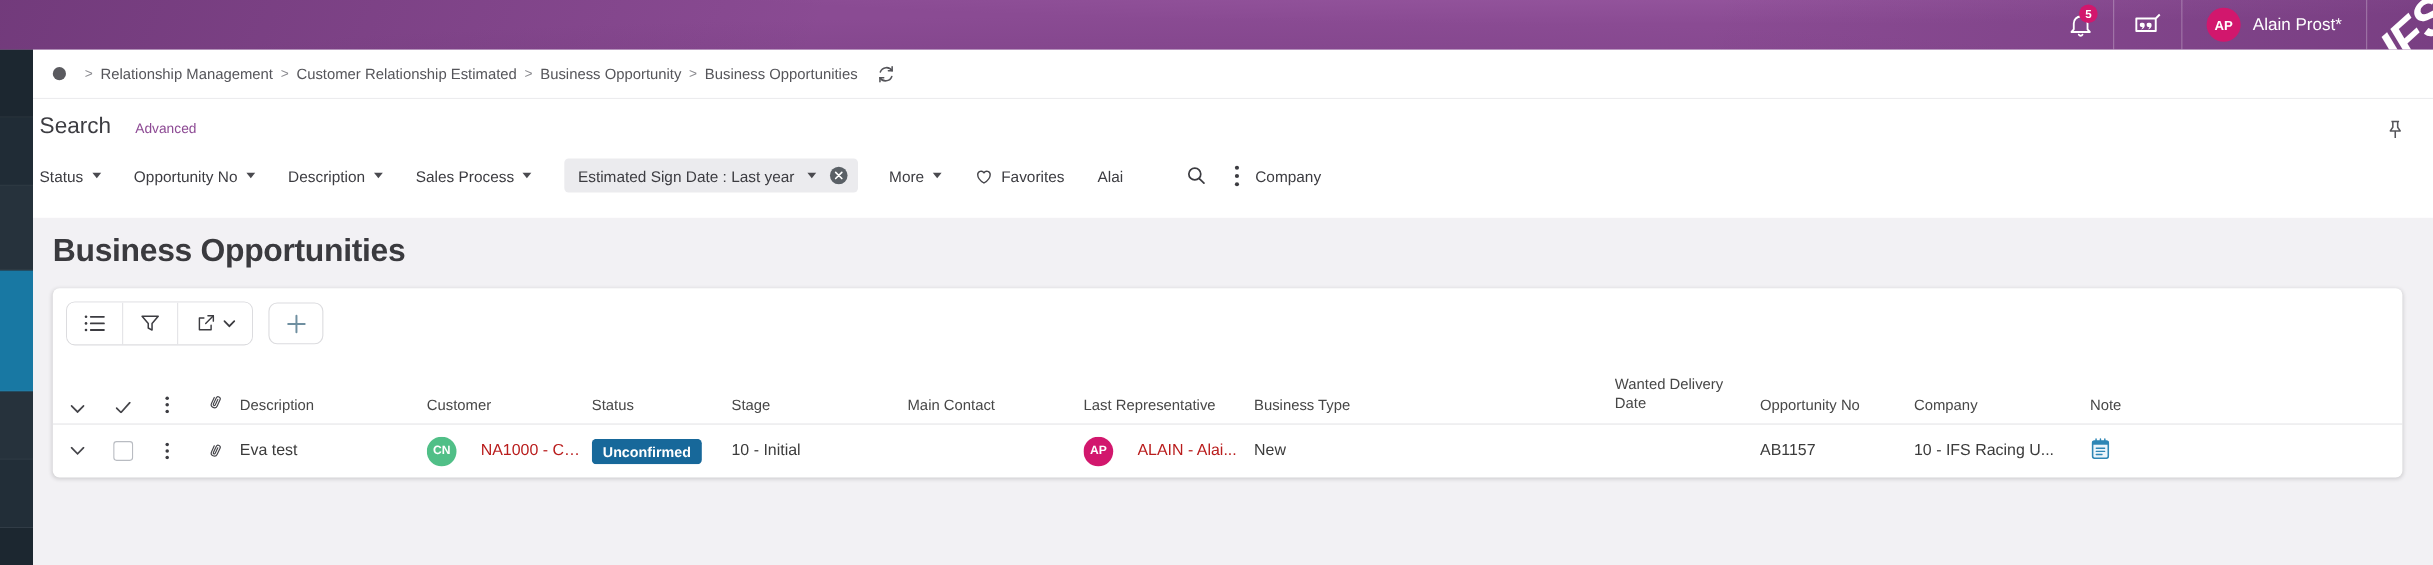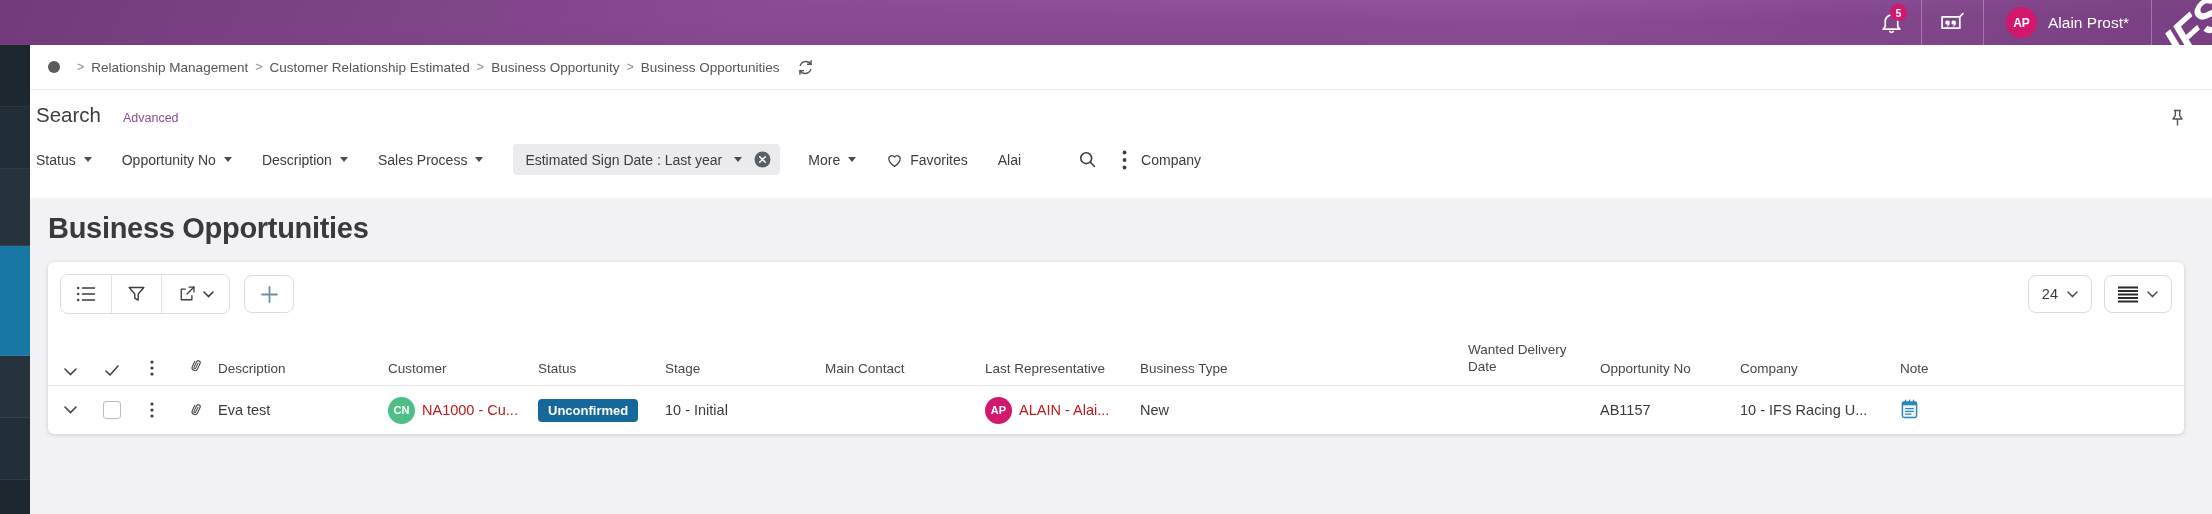--- a/index.html
+++ b/index.html
@@ -84,21 +84,21 @@
     font-size:14.5px; color:#3b3b3b; cursor:pointer; }
 
   .grid { display:grid;
     grid-template-columns:44px 40px 40px 46px 170px 150px 127px 160px 160px 155px 328px 132px 140px 160px 158px 1fr; }
   .header-row { margin-top:16px; align-items:end; padding-bottom:9px; border-bottom:1px solid #e4e4e7;
     min-height:56px; font-size:13.5px; color:#474747; }
   .cell { overflow:hidden; white-space:nowrap; padding-right:10px; }
   .cell.wrap { white-space:normal; line-height:1.3; }
   .cell.center { display:flex; justify-content:center; padding-right:0; }
   .data-row { height:48px; align-items:center; font-size:14.5px; color:#3b3b3b; }
-  .flexcell { display:flex; align-items:center; gap:7px; overflow:hidden; }
+  .flexcell { display:flex; align-items:center; gap:22px; overflow:hidden; }
   .avatar-sm { width:27px; height:27px; min-width:27px; border-radius:50%; color:#fff;
     font-size:11px; font-weight:700; display:flex; align-items:center; justify-content:center; }
   .av-green { background:#50bf87; }
   .av-pink { background:#d2176d; }
   .link { color:#b91c1c; cursor:pointer; overflow:hidden; text-overflow:ellipsis; white-space:nowrap; }
   .status-badge { display:inline-block; background:#17689a; color:#fff; font-size:13px;
     font-weight:700; border-radius:4px; padding:4px 10px;text-align:right; }
   .checkbox { width:18px; height:18px; border:1.5px solid #b9bcc2; border-radius:3px;
     background:#fff; cursor:pointer; }
   svg { display:block; }
@@ -272,42 +272,20 @@
                   <path d="M1 1l4.5 4.5L10 1"></path>
                 </svg>
             </span>
           </button>
         </div>
         <button class="tbtn solo">
           <svg width="19" height="19" viewBox="0 0 19 19" stroke="#6f8fa0" stroke-width="1.8" stroke-linecap="round">
             <path d="M9.5 2v15M2 9.5h15"></path>
             </svg>
         </button>
-        <div class="toolbar-right">
-          <button class="rbtn">
-            <span>24</span>
-            <span>
-              <svg width="11" height="7" viewBox="0 0 11 7" fill="none" stroke="#55555a" stroke-width="1.6" stroke-linecap="round">
-                  <path d="M1 1l4.5 4.5L10 1"></path>
-                </svg>
-            </span>
-          </button>
-          <button class="rbtn">
-            <span>
-              <svg width="20" height="17" viewBox="0 0 20 17" stroke="#2b2b2e" stroke-width="2.1">
-                <path d="M0 1.5h20M0 5h20M0 8.5h20M0 12h20M0 15.5h20"></path>
-                </svg>
-            </span>
-            <span>
-              <svg width="11" height="7" viewBox="0 0 11 7" fill="none" stroke="#55555a" stroke-width="1.6" stroke-linecap="round">
-                  <path d="M1 1l4.5 4.5L10 1"></path>
-                </svg>
-            </span>
-          </button>
-        </div>
       </div>
 
       <div class="grid header-row">
         <div class="cell center">
           <svg width="13" height="8" viewBox="0 0 13 8" fill="none" stroke="#45454a" stroke-width="1.6" stroke-linecap="round">
               <path d="M1 1l5.5 5.5L12 1"></path>
             </svg>
         </div>
         <div class="cell center">
           <svg width="14" height="11" viewBox="0 0 14 11" fill="none" stroke="#45454a" stroke-width="1.6" stroke-linecap="round" stroke-linejoin="round">

